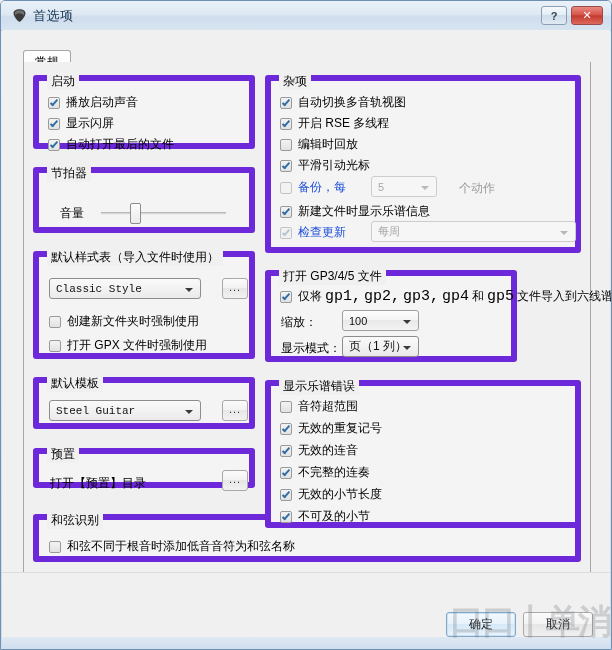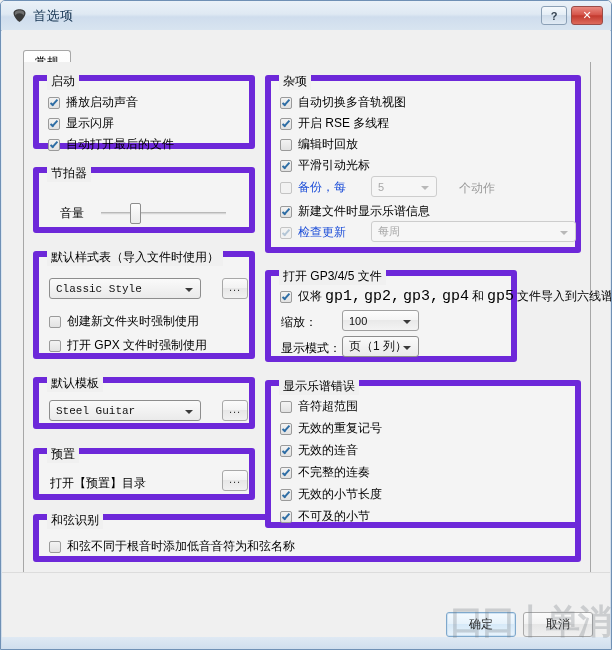--- a/index.html
+++ b/index.html
@@ -246,21 +246,21 @@
         <div class="group-title">默认模板</div>
         <div class="combo flat mono" style="left:10px;top:17px;width:152px;">
           <span>Steel Guitar</span>
           <span class="arrow"></span>
         </div>
         <div class="dots" style="left:183px;top:17px;">
           <span>...</span>
         </div>
       </div>
 
-      <div class="group" style="left:9px;top:386px;width:222px;height:52px;">
+      <div class="group" style="left:9px;top:386px;width:222px;height:40px;">
         <div class="group-title">预置</div>
         <div class="lbl" style="left:11px;top:21px;">打开【预置】目录</div>
         <div class="dots" style="left:183px;top:16px;">
           <span>...</span>
         </div>
       </div>
 
       <div class="group" style="left:9px;top:452px;width:548px;height:48px;">
         <div class="group-title">和弦识别</div>
         <div class="cb" style="left:10px;top:18px;">

